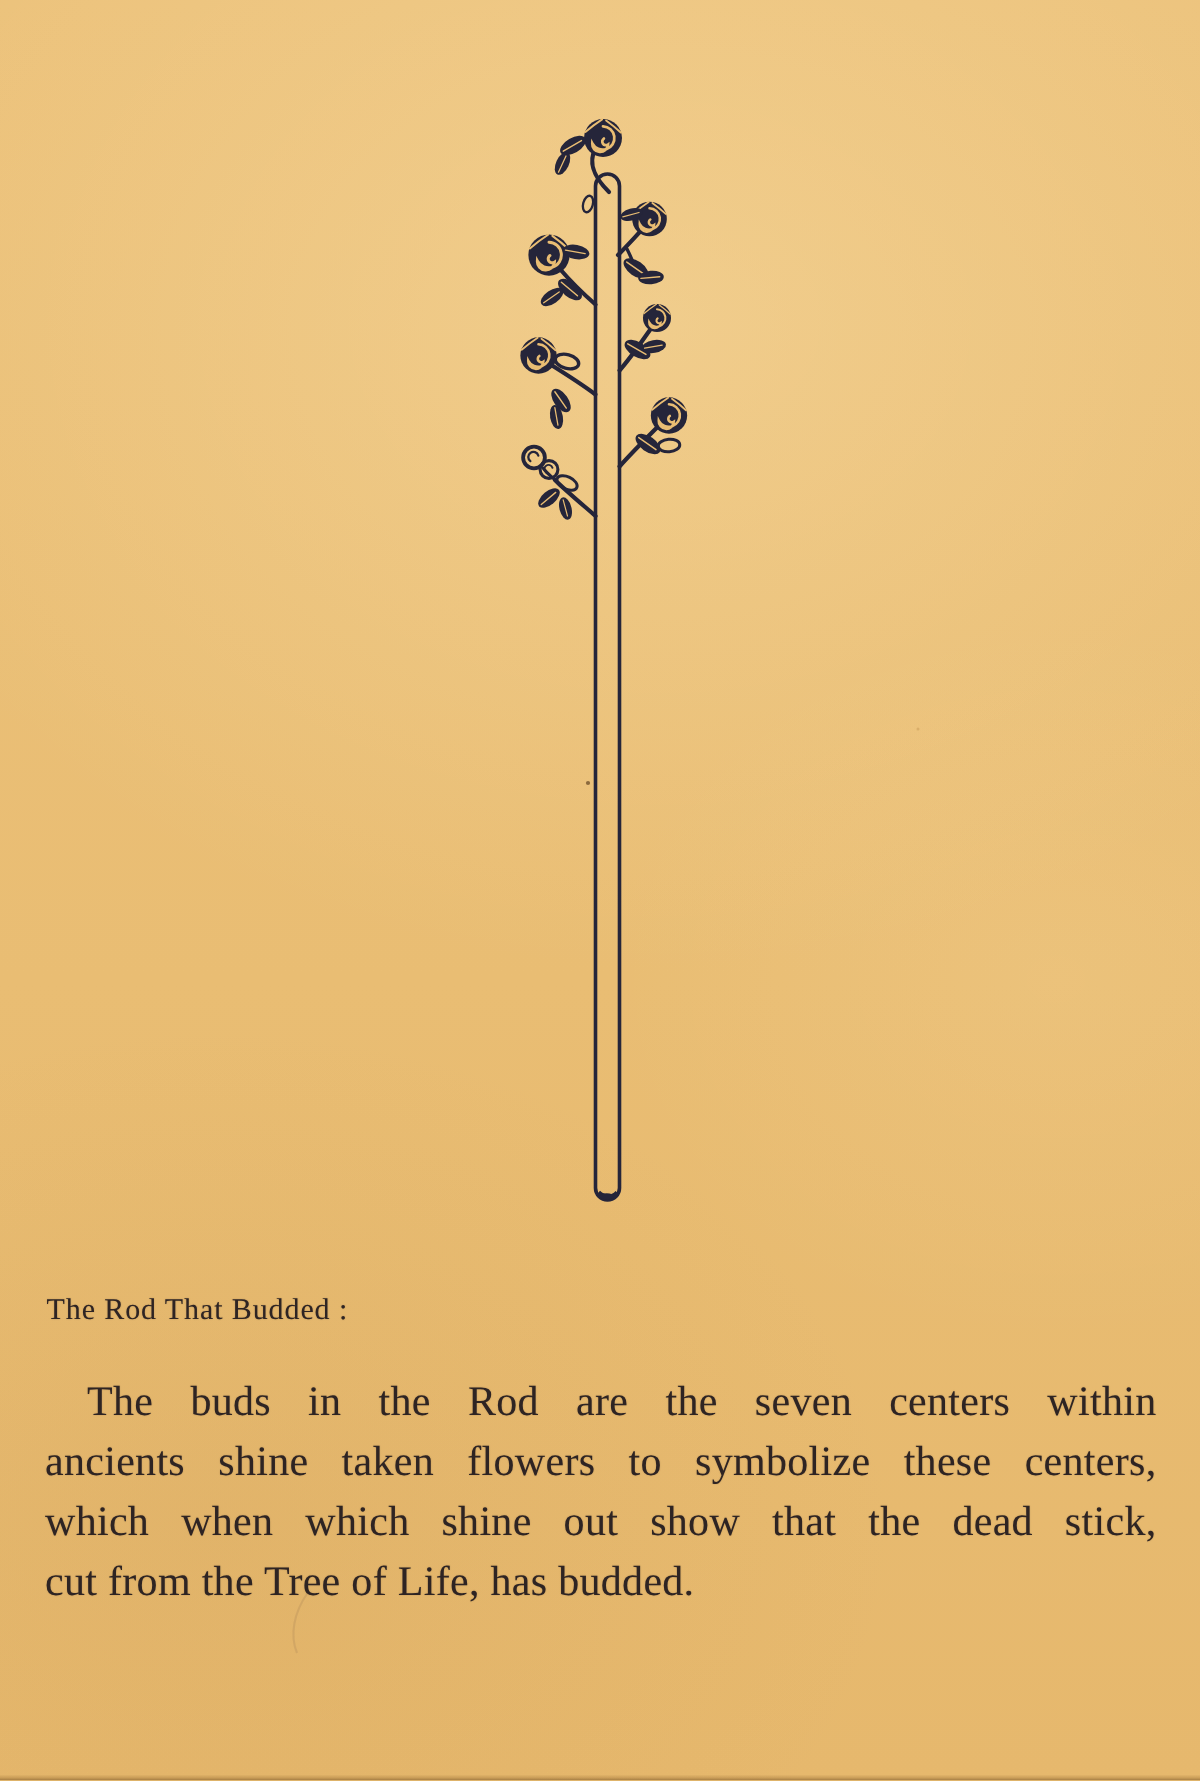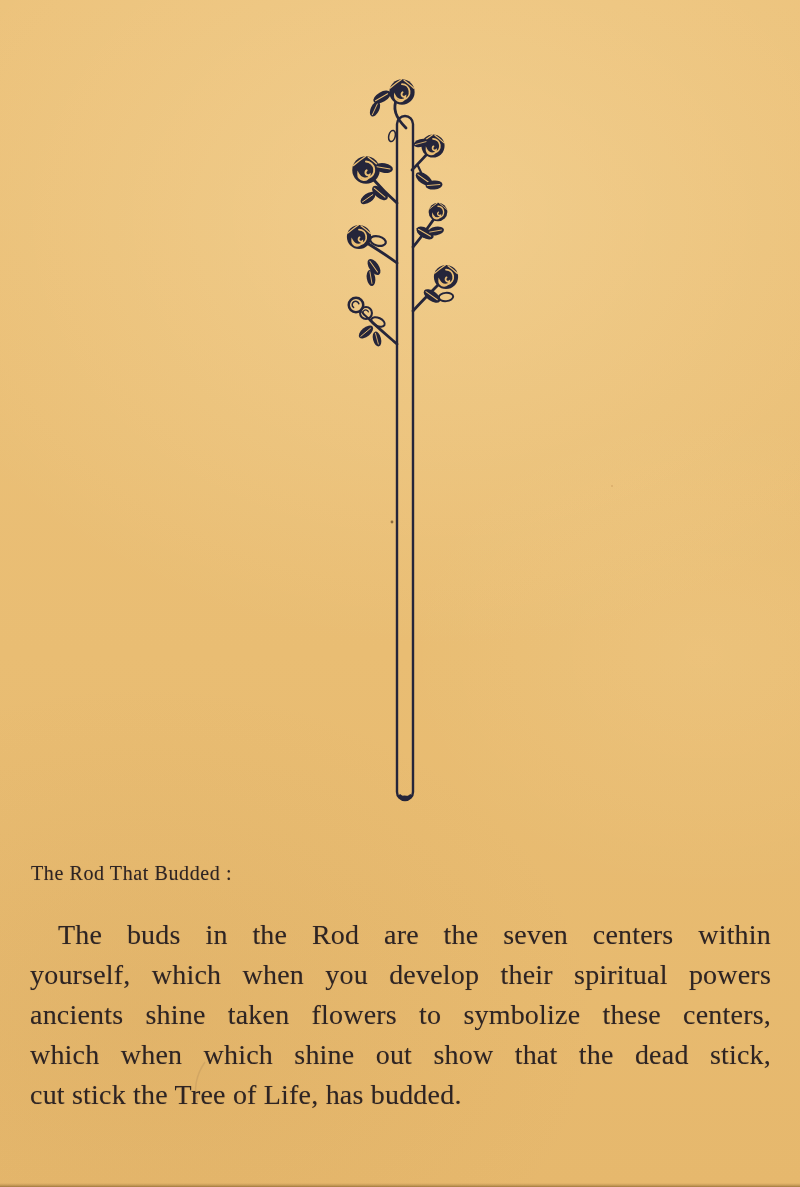--- a/index.html
+++ b/index.html
@@ -155,20 +155,19 @@
       <circle cx="392" cy="522" r="1.4" fill="#6b4c28" opacity="0.75"></circle>
       <path d="M205,1062 C196,1075 193,1090 198,1102" fill="none" stroke="#c49a5e" stroke-width="1.4" opacity="0.55"></path>
       <circle cx="612" cy="486" r="1" fill="#c89a57" opacity="0.5"></circle>
     </g>
   </svg>
 
   <div class="heading">The Rod That Budded :</div>
 
   <div class="para">
     <div class="tline first">The buds in the Rod are the seven centers within</div>
-    <div class="tline">yourself, which when you develop their spiritual powers</div>
     <div class="tline">ancients shine taken flowers to symbolize these centers,</div>
     <div class="tline">which when which shine out show that the dead stick,</div>
-    <div class="tline last">cut stick the Tree of Life, has budded.</div>
+    <div class="tline last">cut from the Tree of Life, has budded.</div>
   </div>
 
   <div class="bottom-edge"></div>
 </div>
 
 </body></html>

